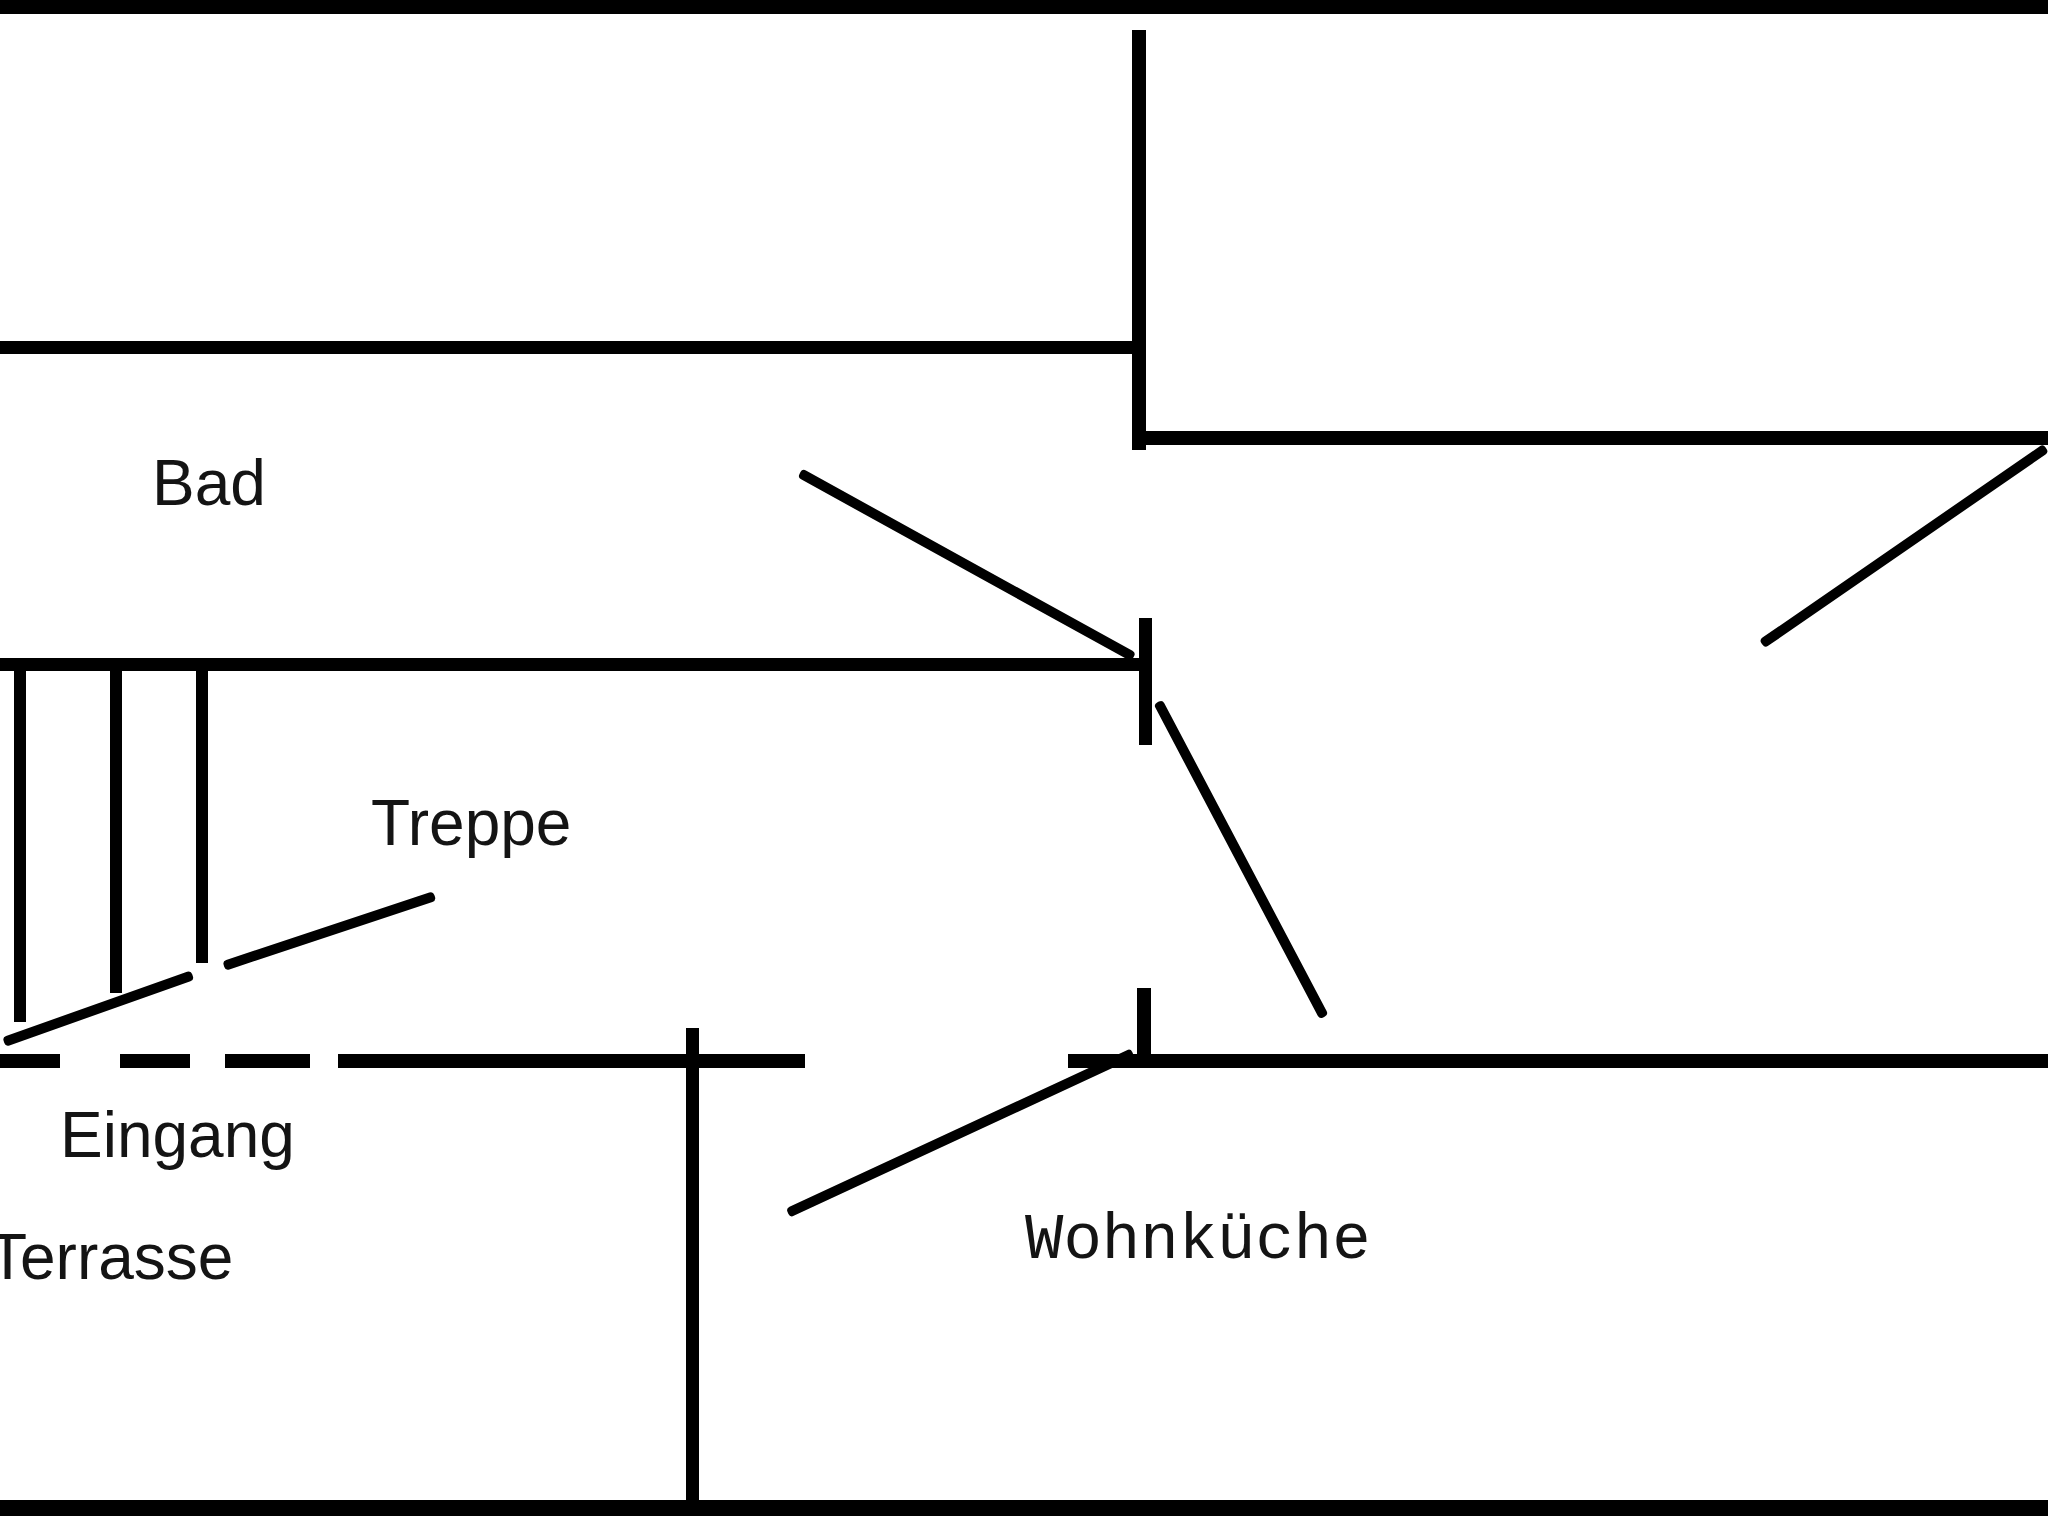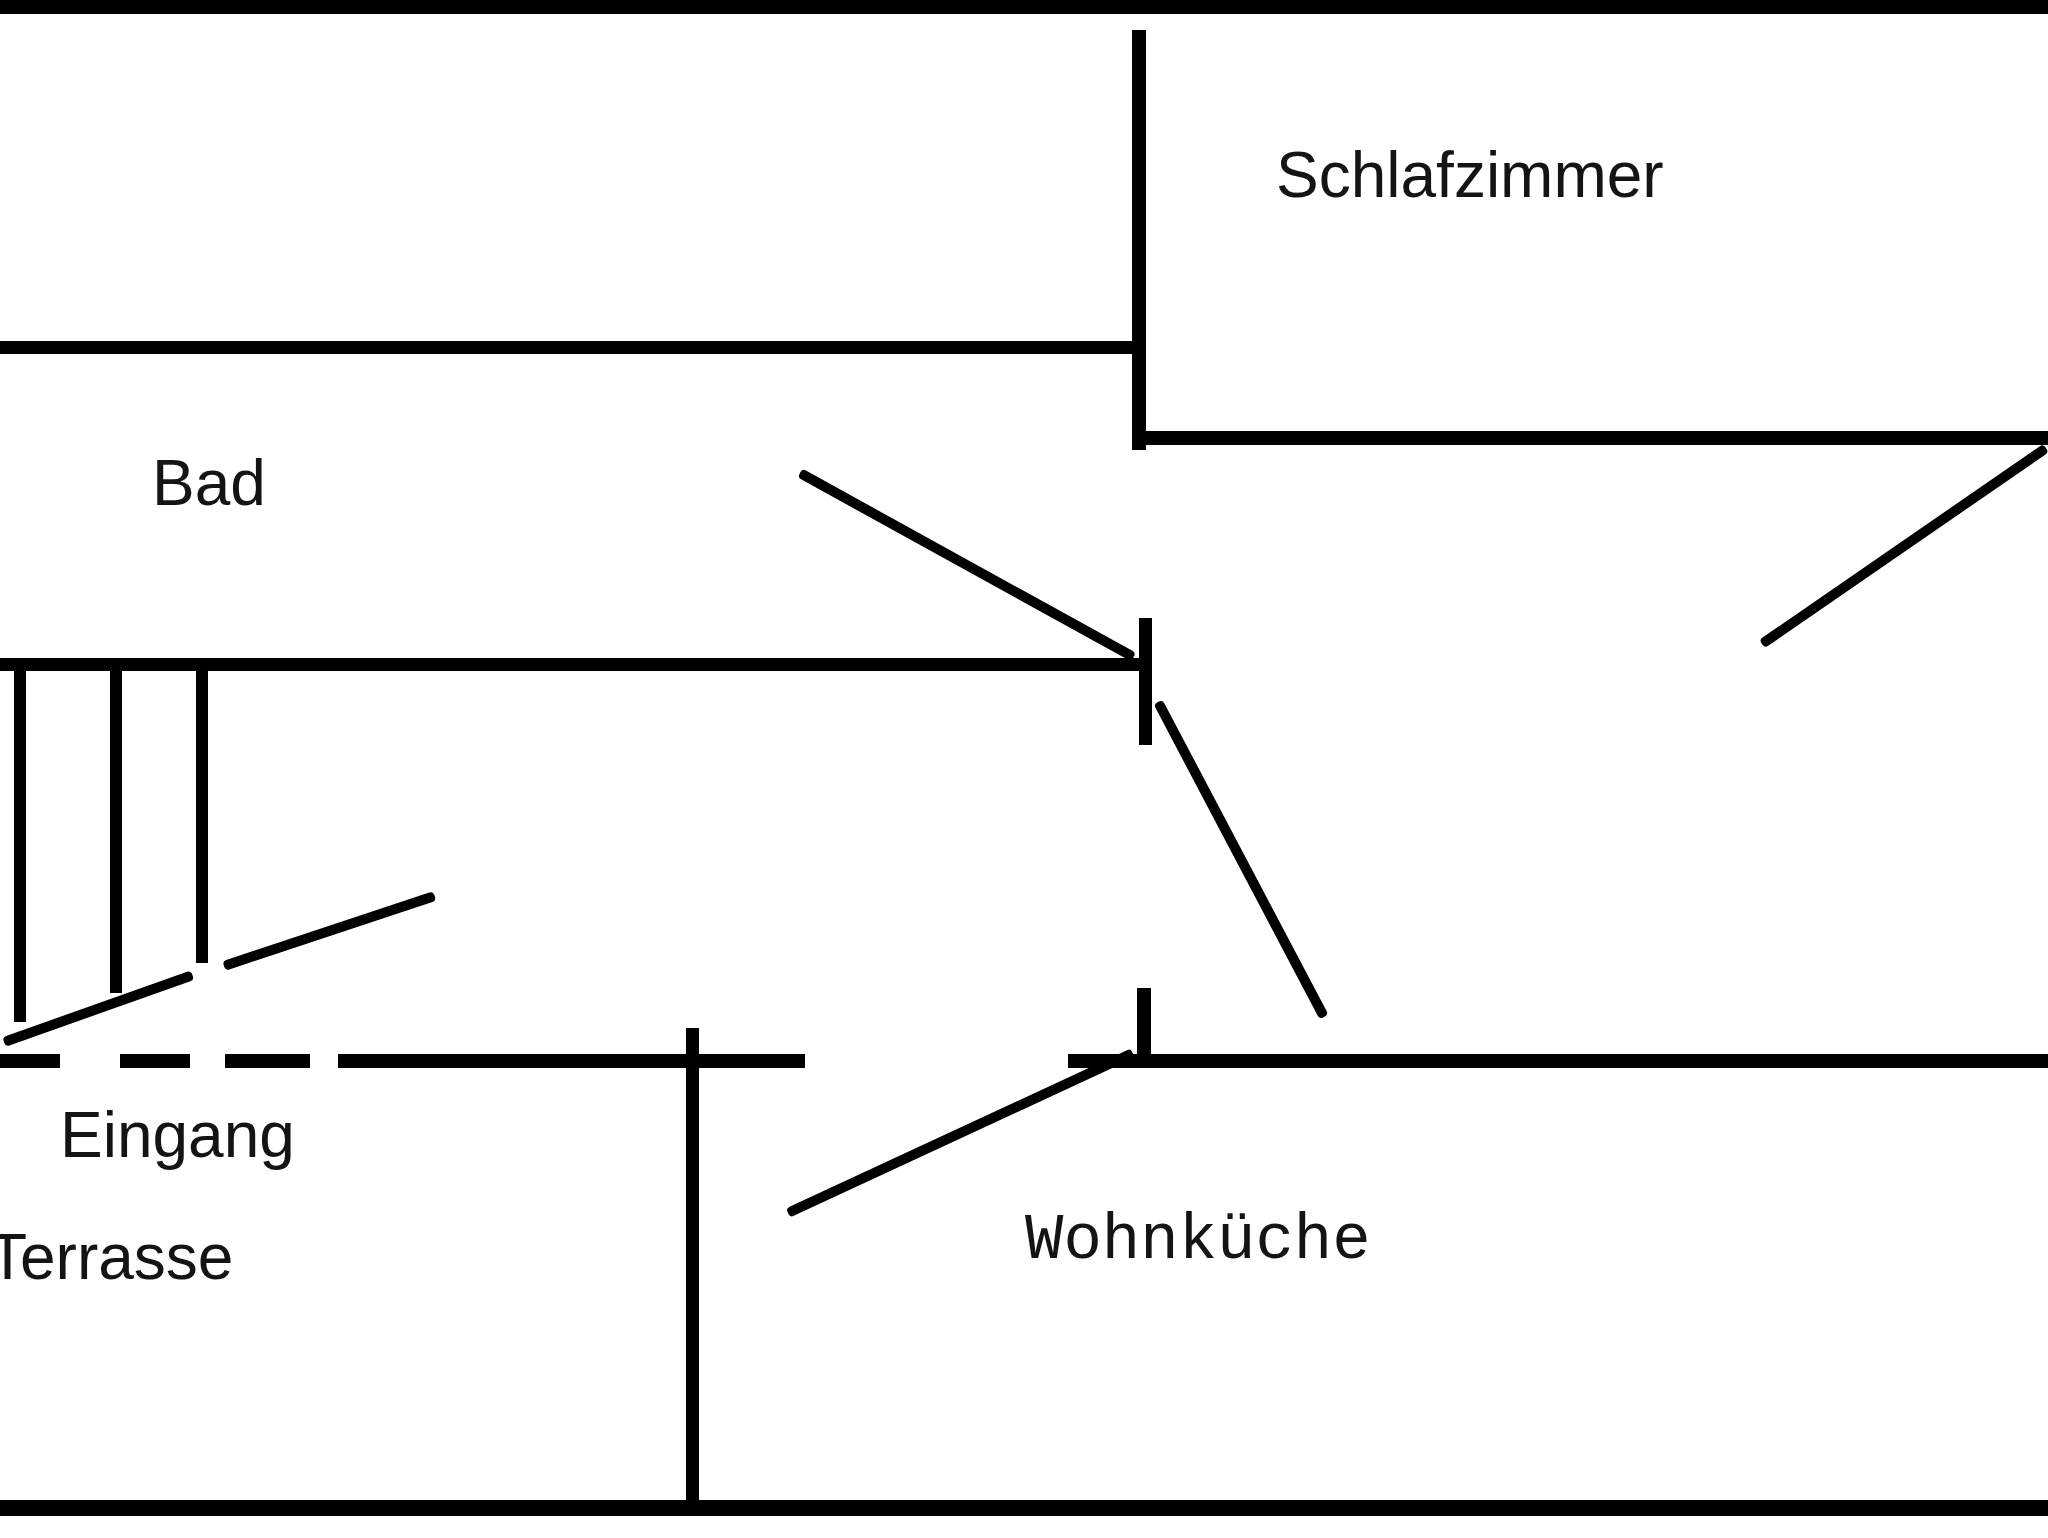--- a/index.html
+++ b/index.html
@@ -76,19 +76,19 @@
   <div class="wall w-stair2"></div>
   <div class="wall w-stair3"></div>
   <div class="diag d-stair-a"></div>
   <div class="diag d-stair-b"></div>
 
   <div class="diag d-bad"></div>
   <div class="diag d-wohnz"></div>
   <div class="diag d-schlaf"></div>
   <div class="diag d-kueche"></div>
 
-  <div class="room-label l-schlafzimmer">Schlafzimmer</div>
   <div class="room-label l-bad">Bad</div>
+  <div class="room-label l-treppe">Treppe</div>
   <div class="room-label l-eingang">Eingang</div>
   <div class="room-label l-terrasse">Terrasse</div>
   <div class="room-label l-wohnkueche">Wohnküche</div>
 
 </div>
 
 </body></html>

